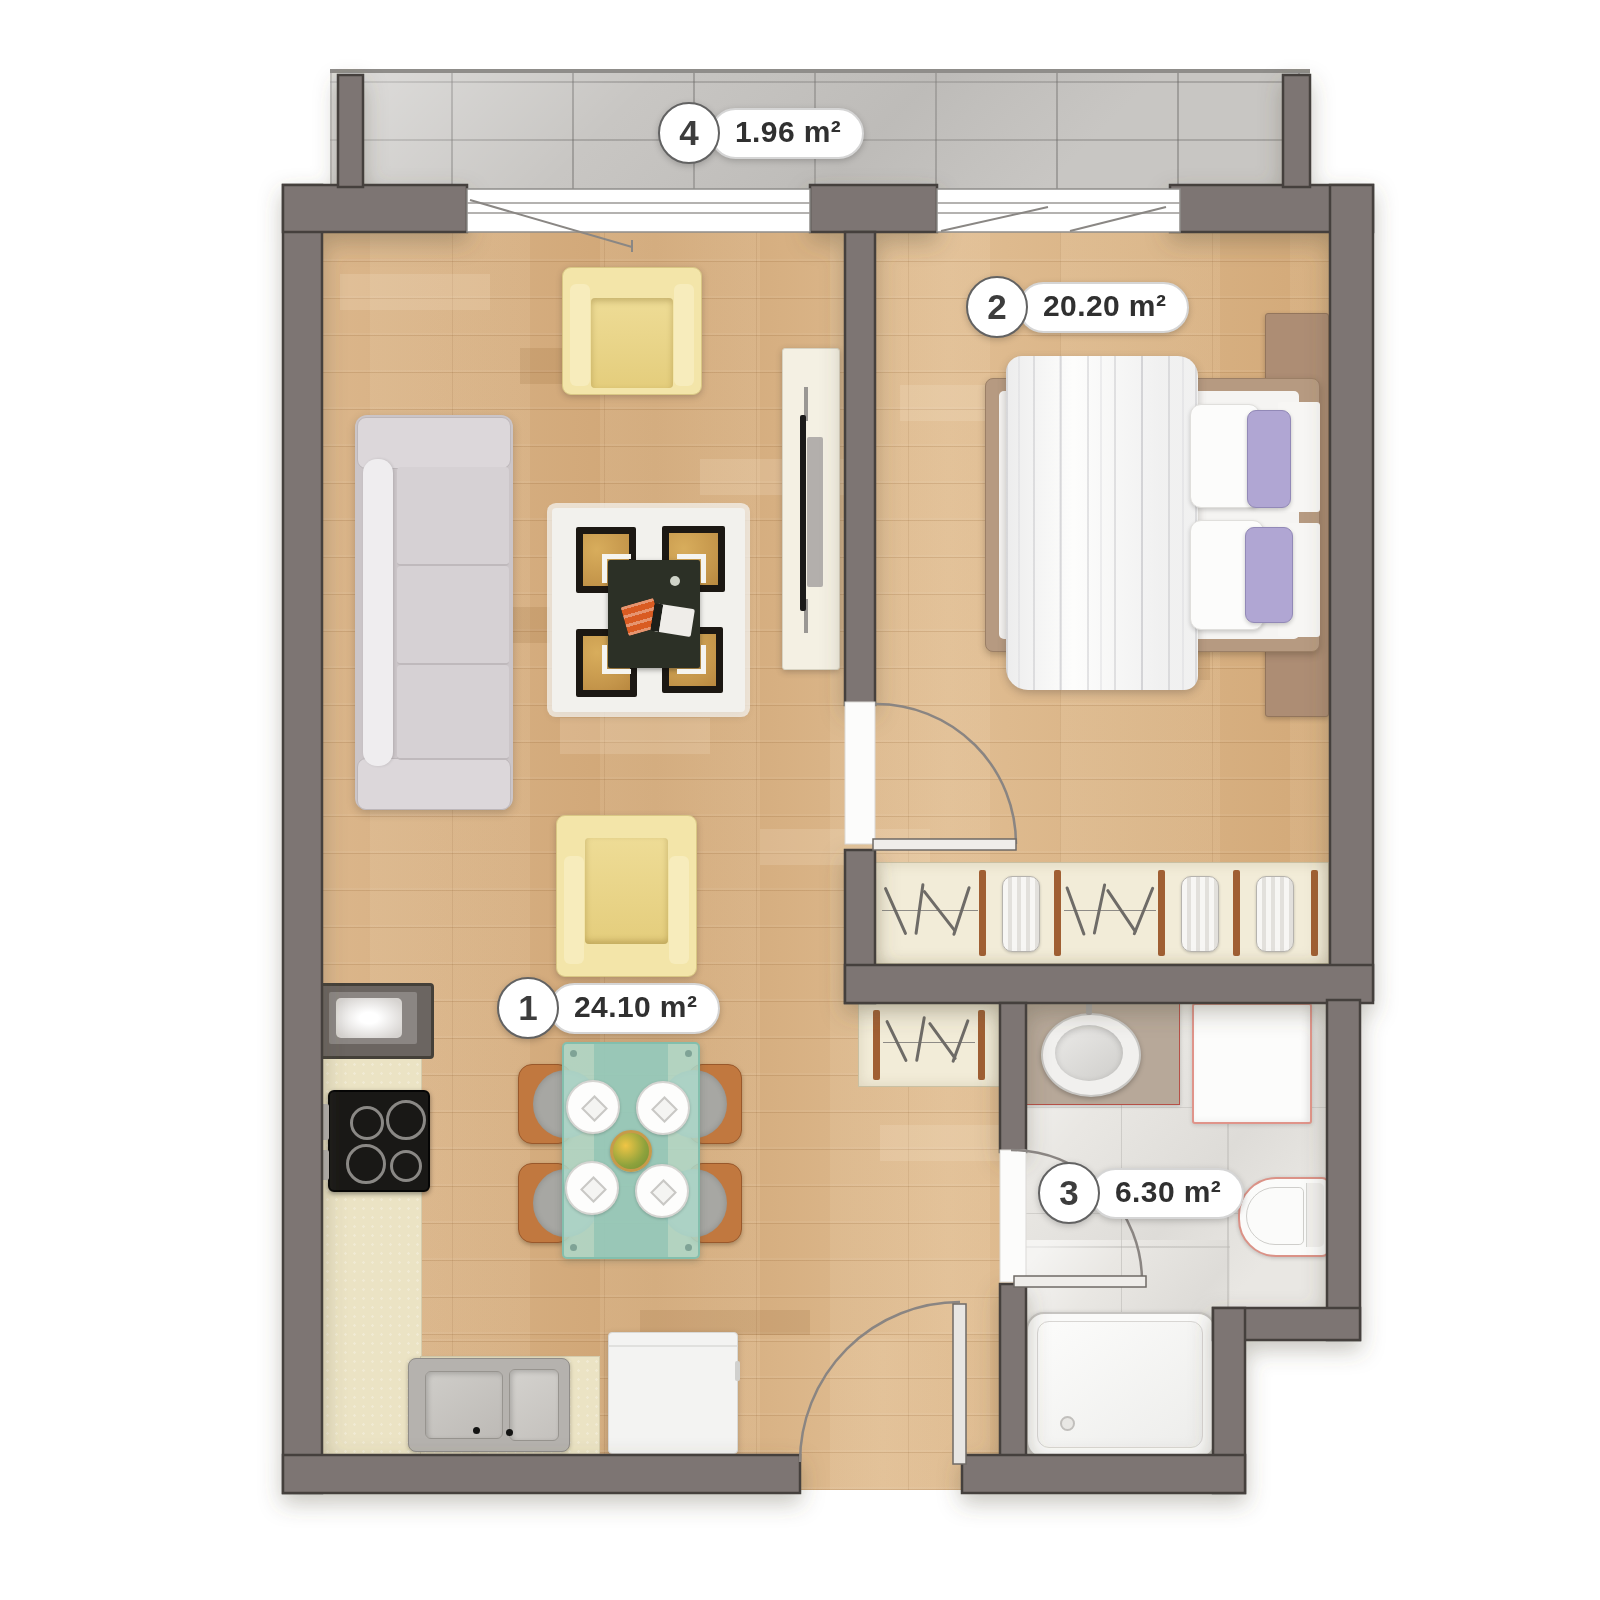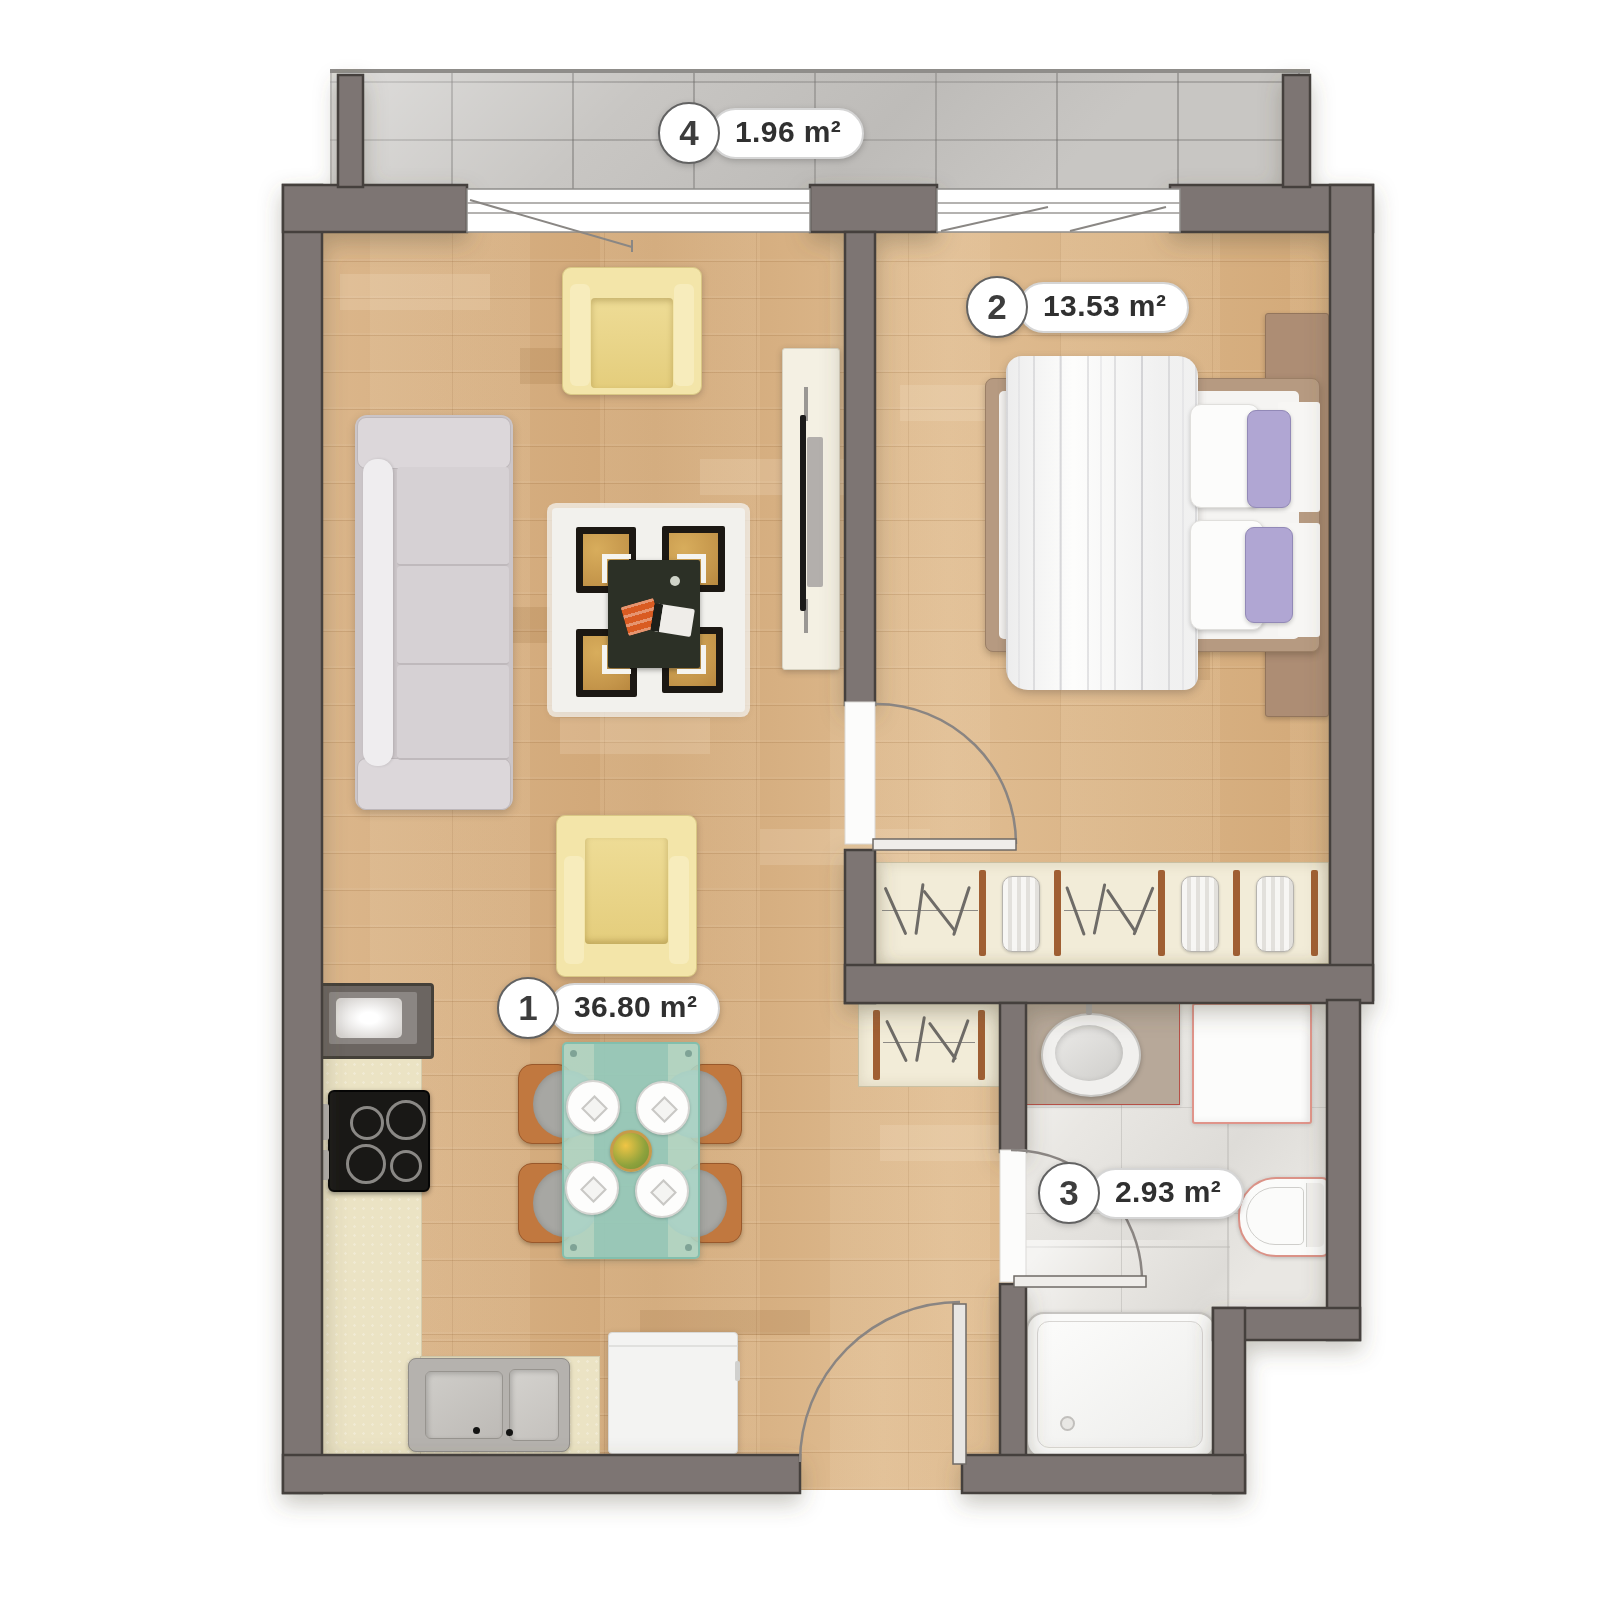--- a/index.html
+++ b/index.html
@@ -365,35 +365,35 @@
     <g>
       <path d="M800,1462 A160,160 0 0 1 960,1302" fill="none" stroke="#8a8582" stroke-width="2.5"></path>
       <rect x="953" y="1304" width="13" height="160" fill="#e8e6e3" stroke="#6f6a66" stroke-width="1.5"></rect>
     </g>
   </svg>
 
   <div class="room-label" style="left:497px;top:977px;">
     <div class="badge">
         <span>1</span>
       </div>
-    <div class="pill"><span>36.80 m²</span></div>
+    <div class="pill"><span>24.10 m²</span></div>
   </div>
 
   <div class="room-label" style="left:966px;top:276px;">
     <div class="badge">
         <span>2</span>
       </div>
-    <div class="pill"><span>13.53 m²</span></div>
+    <div class="pill"><span>20.20 m²</span></div>
   </div>
 
   <div class="room-label" style="left:1038px;top:1162px;">
     <div class="badge">
         <span>3</span>
       </div>
-    <div class="pill"><span>2.93 m²</span></div>
+    <div class="pill"><span>6.30 m²</span></div>
   </div>
 
   <div class="room-label" style="left:658px;top:102px;">
     <div class="badge">
         <span>4</span>
       </div>
     <div class="pill"><span>1.96 m²</span></div>
   </div>
 
 </div>

